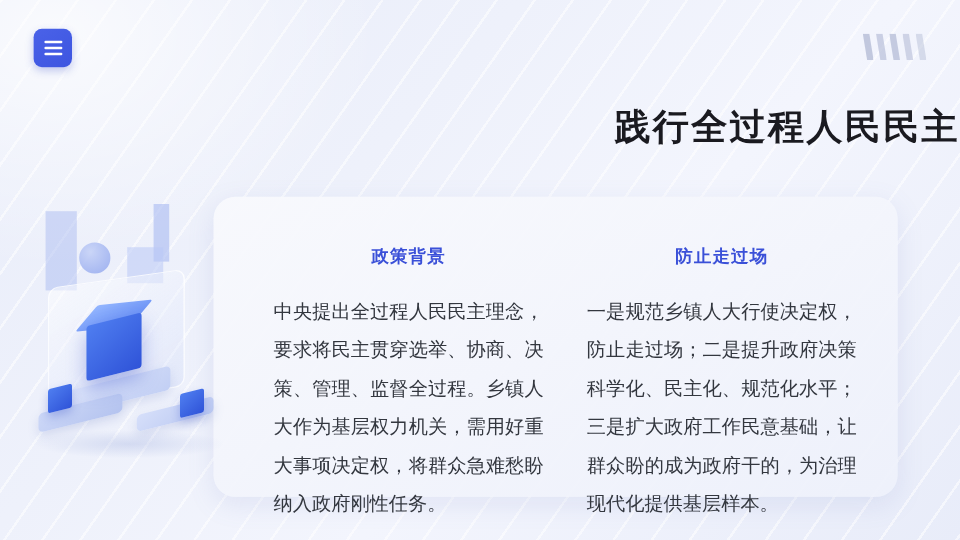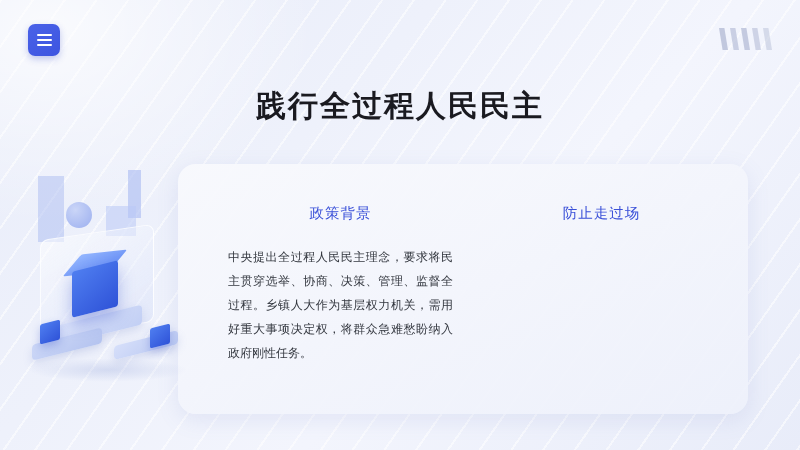--- a/index.html
+++ b/index.html
@@ -95,21 +95,21 @@
   .chevrons span:nth-child(3) { opacity: 0.80; }
   .chevrons span:nth-child(4) { opacity: 0.62; }
   .chevrons span:nth-child(5) { opacity: 0.50; }
 
   
   .title {
     position: absolute;
     top: 86px;
     left: 0;
     width: 800px;
-    text-align: center;
+    text-align: right;
     font-size: 30px;
     font-weight: bold;
     letter-spacing: 2px;
     color: #1a1a20;
     z-index: 5;
   }
 
   
   .card {
     position: absolute;
@@ -134,27 +134,27 @@
     box-sizing: border-box;
     gap: 36px;
   }
   .col {
     flex: 1 1 0;
     min-width: 0;
   }
   .col-head {
     text-align: center;
     font-size: 14.5px;
-    font-weight: normal;
+    font-weight: bold;
     color: #3a50d8;
     letter-spacing: 1px;
     margin-bottom: 22px;
   }
   .col-body {
-    font-size: 12px;
+    font-size: 16px;
     line-height: 2.0;
     color: #33373f;
     text-align: justify;
   }
 
   
   .illus {
     position: absolute;
     left: 10px;
     top: 170px;
@@ -271,18 +271,19 @@
   <div class="card">
     <div class="columns">
 
       <div class="col">
         <div class="col-head">政策背景</div>
         <div class="col-body">中央提出全过程人民民主理念，要求将民主贯穿选举、协商、决策、管理、监督全过程。乡镇人大作为基层权力机关，需用好重大事项决定权，将群众急难愁盼纳入政府刚性任务。</div>
       </div>
 
       <div class="col">
         <div class="col-head">防止走过场</div>
+        <div class="col-body">一是规范乡镇人大行使决定权，防止走过场；二是提升政府决策科学化、民主化、规范化水平；三是扩大政府工作民意基础，让群众盼的成为政府干的，为治理现代化提供基层样本。</div>
       </div>
 
     </div>
   </div>
 
 </div>
 
 </body></html>

